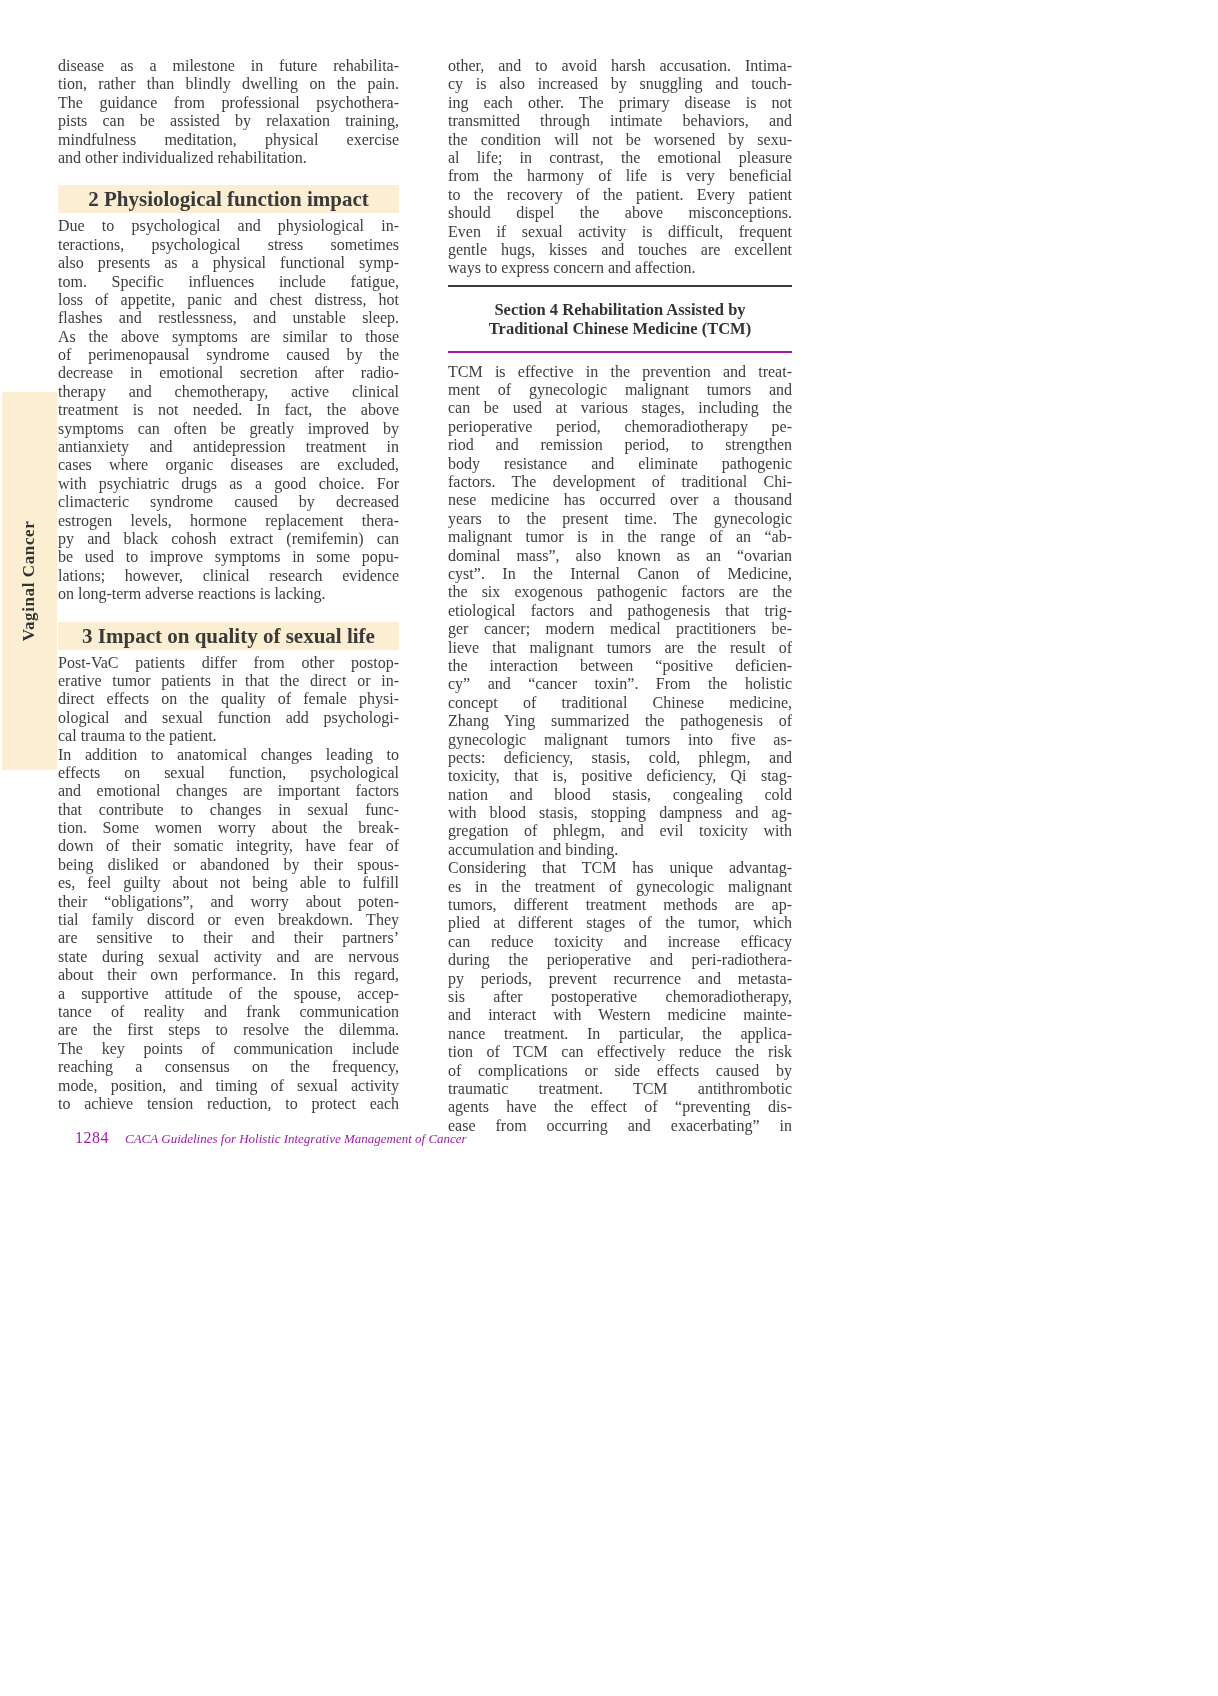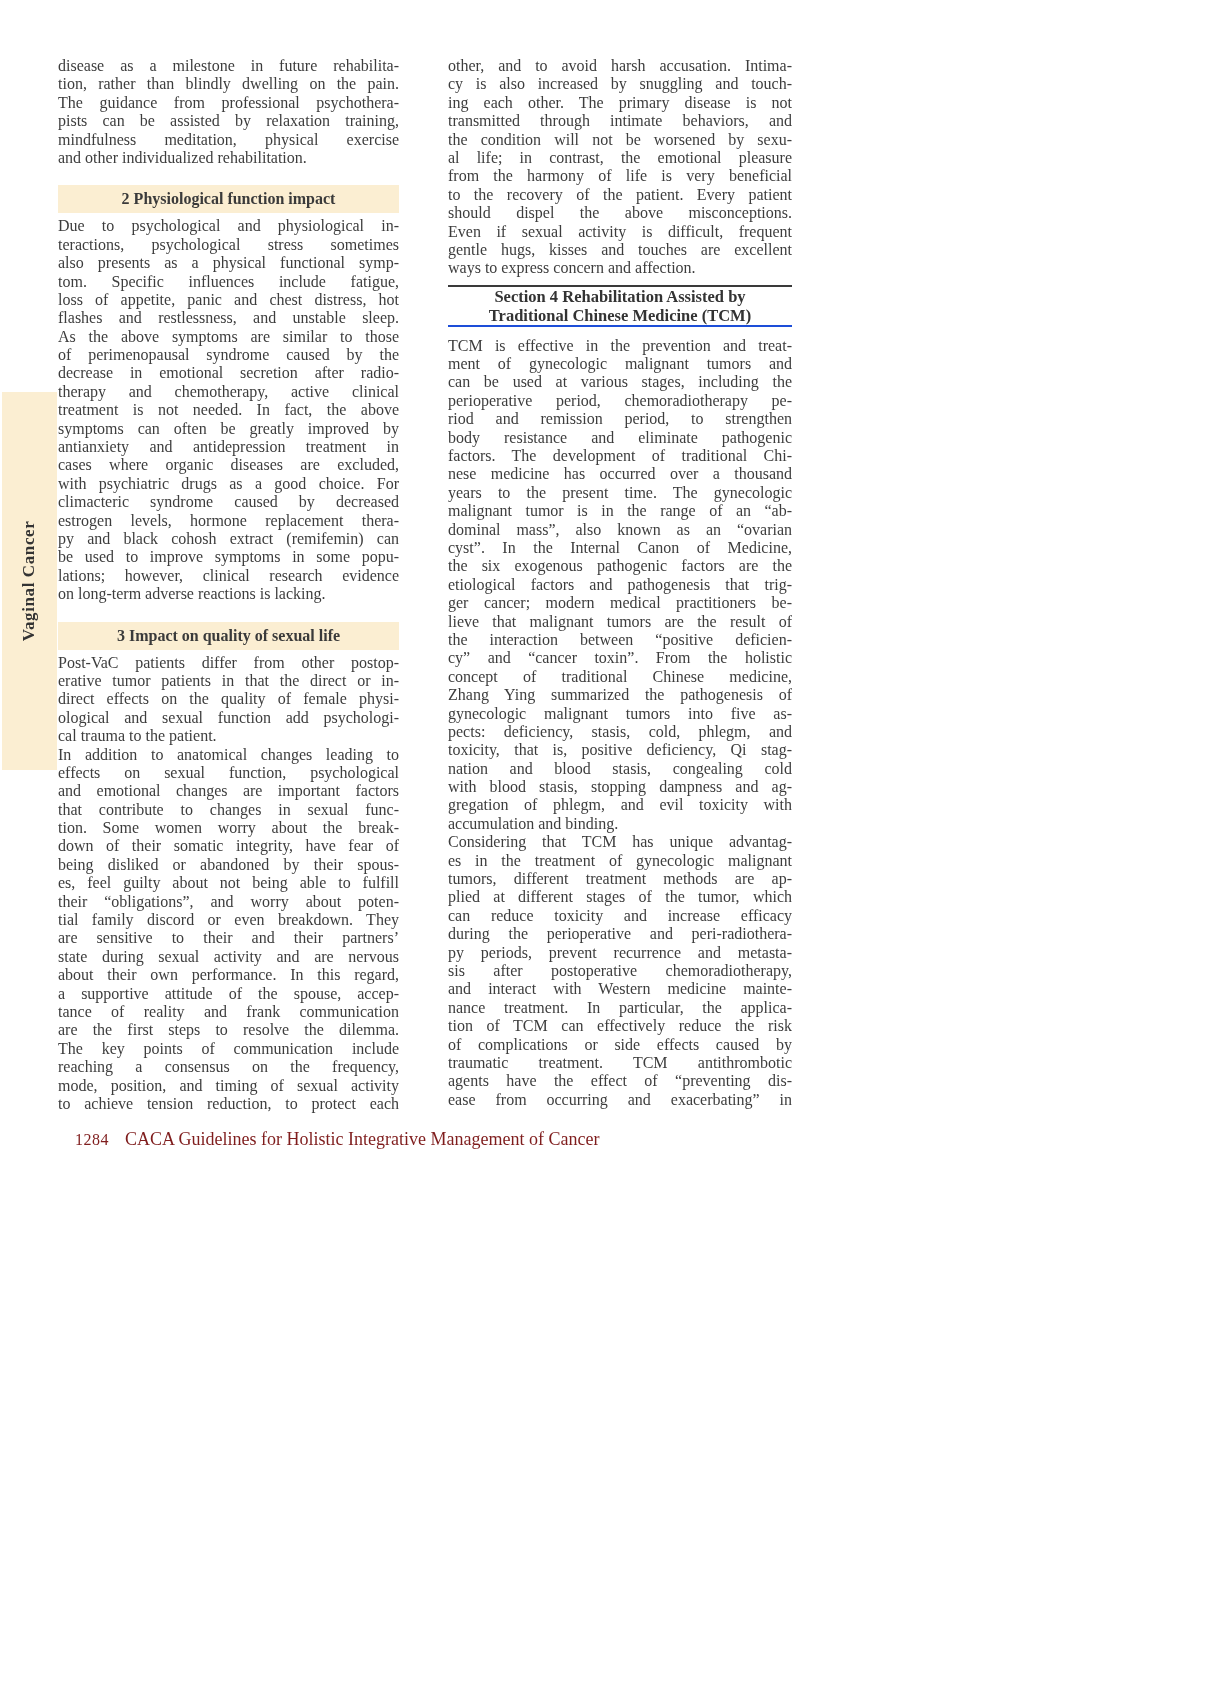--- a/index.html
+++ b/index.html
@@ -20,36 +20,36 @@
   .col-right { left:448px; width:344px; }
   .para { margin:0; }
   .line {
     height:18.4px; white-space:nowrap; overflow:hidden;
     text-align:justify; text-align-last:justify;
   }
   .endline { text-align-last:left; }
   .heading-bar {
     background:#fbeed2; height:28px; line-height:28px; margin:18px 0 4px;
     text-align:center; text-align-last:center; font-weight:bold;
-    font-size:16px; color:#3a3a3a; white-space:nowrap; overflow:hidden;
+    font-size:21px; color:#3a3a3a; white-space:nowrap; overflow:hidden;
   }
   .section-header {
-    margin:7px 0 10px; padding:0 0;
-    border-top:2px solid #3a3a3a; border-bottom:2px solid #1d4ed8;
+    margin:7px 0 10px; padding:13px 0;
+    border-top:2px solid #3a3a3a; border-bottom:2px solid #a21caf;
   }
   .sh-line {
     text-align:center; text-align-last:center; font-weight:bold;
     font-size:16.5px; line-height:19px; color:#333333; white-space:nowrap;
   }
   .footer {
     position:absolute; left:75px; top:1129px;
-    display:flex; align-items:baseline; gap:16px; color:#7f1d1d;
+    display:flex; align-items:baseline; gap:16px; color:#a21caf;
   }
   .footer-page { font-size:16px; letter-spacing:0.5px; }
-  .footer-text { font-size:18px; }
+  .footer-text { font-size:13px;font-style:italic; }
 </style>
 </head>
 <body>
 
 <div class="page">
 
   <div class="sidebar-tab">
     <span class="sidebar-label">Vaginal Cancer</span>
   </div>
 

